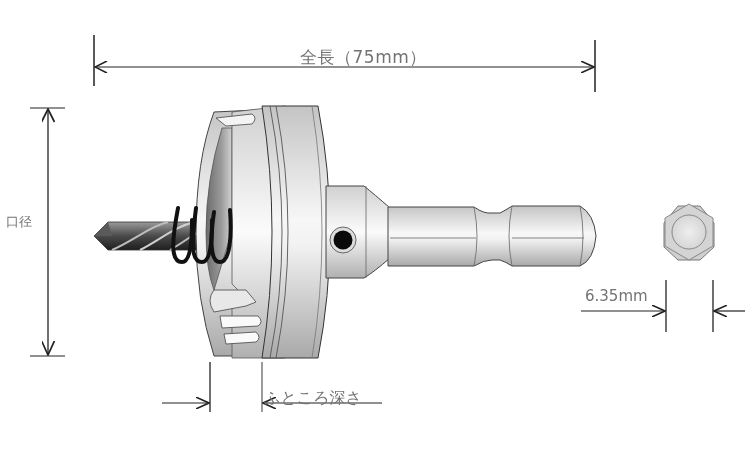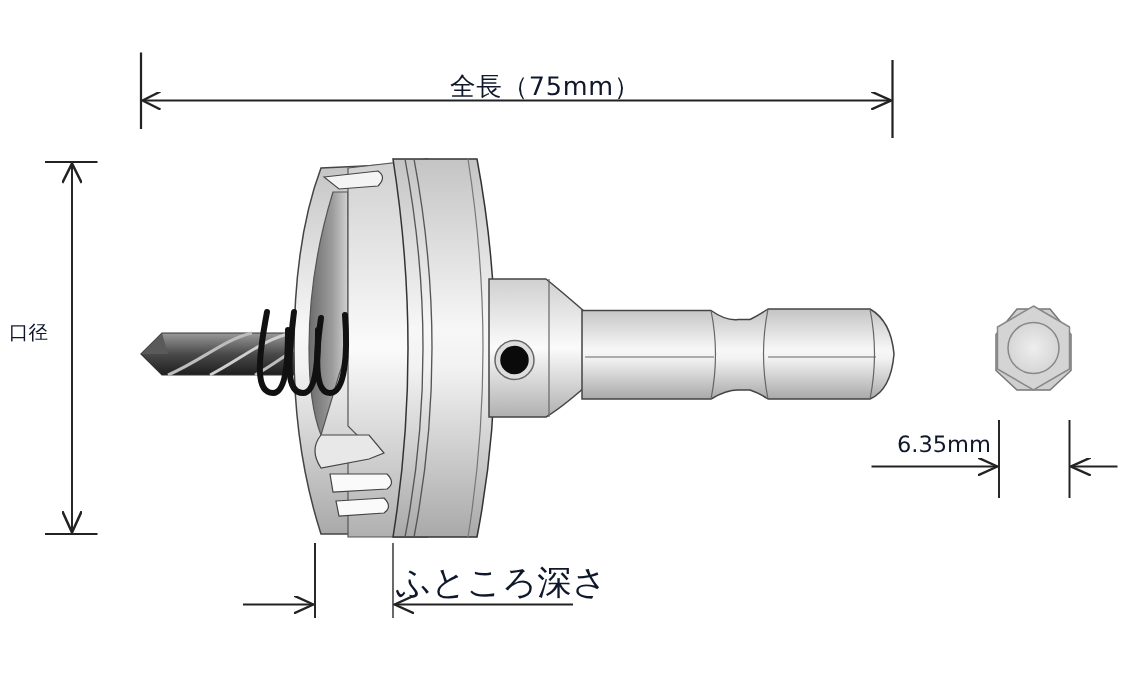--- a/index.html
+++ b/index.html
@@ -1,23 +1,23 @@
 <!DOCTYPE html>
 <html><head>
   <meta charset="utf-8">
   <style>
     html, body { margin: 0; padding: 0; background: #ffffff; }
     body { width: 750px; height: 450px; position: relative; overflow: hidden;
            font-family: "DejaVu Sans", "Liberation Sans", sans-serif; }
     .canvas { position: absolute; left: 0; top: 0; width: 750px; height: 450px; }
-    .label { position: absolute; color: #0f172a; white-space: nowrap; }
+    .label { position: absolute; color: #737373; white-space: nowrap; }
     .lbl-total { left: 300px; top: 46px; font-size: 17px; letter-spacing: 0.5px; }
     .lbl-dia { left: 6px; top: 213px; font-size: 13px; }
-    .lbl-hex { left: 598px; top: 287px; font-size: 15px; }
-    .lbl-depth { left: 264px; top: 373px; font-size: 23px; font-family: Liberation Mono, monospace; }
+    .lbl-hex { left: 585px; top: 287px; font-size: 15px; }
+    .lbl-depth { left: 264px; top: 388px; font-size: 16px; font-family: Liberation Mono, monospace; }
   </style>
 </head>
 <body>
 
 <div class="canvas">
   <svg width="750" height="450" viewBox="0 0 750 450" xmlns="http://www.w3.org/2000/svg">
     <defs>
       <linearGradient id="metalV" x1="0" y1="0" x2="0" y2="1">
         <stop offset="0" stop-color="#c4c4c4"></stop>
         <stop offset="0.45" stop-color="#f7f7f7"></stop>

